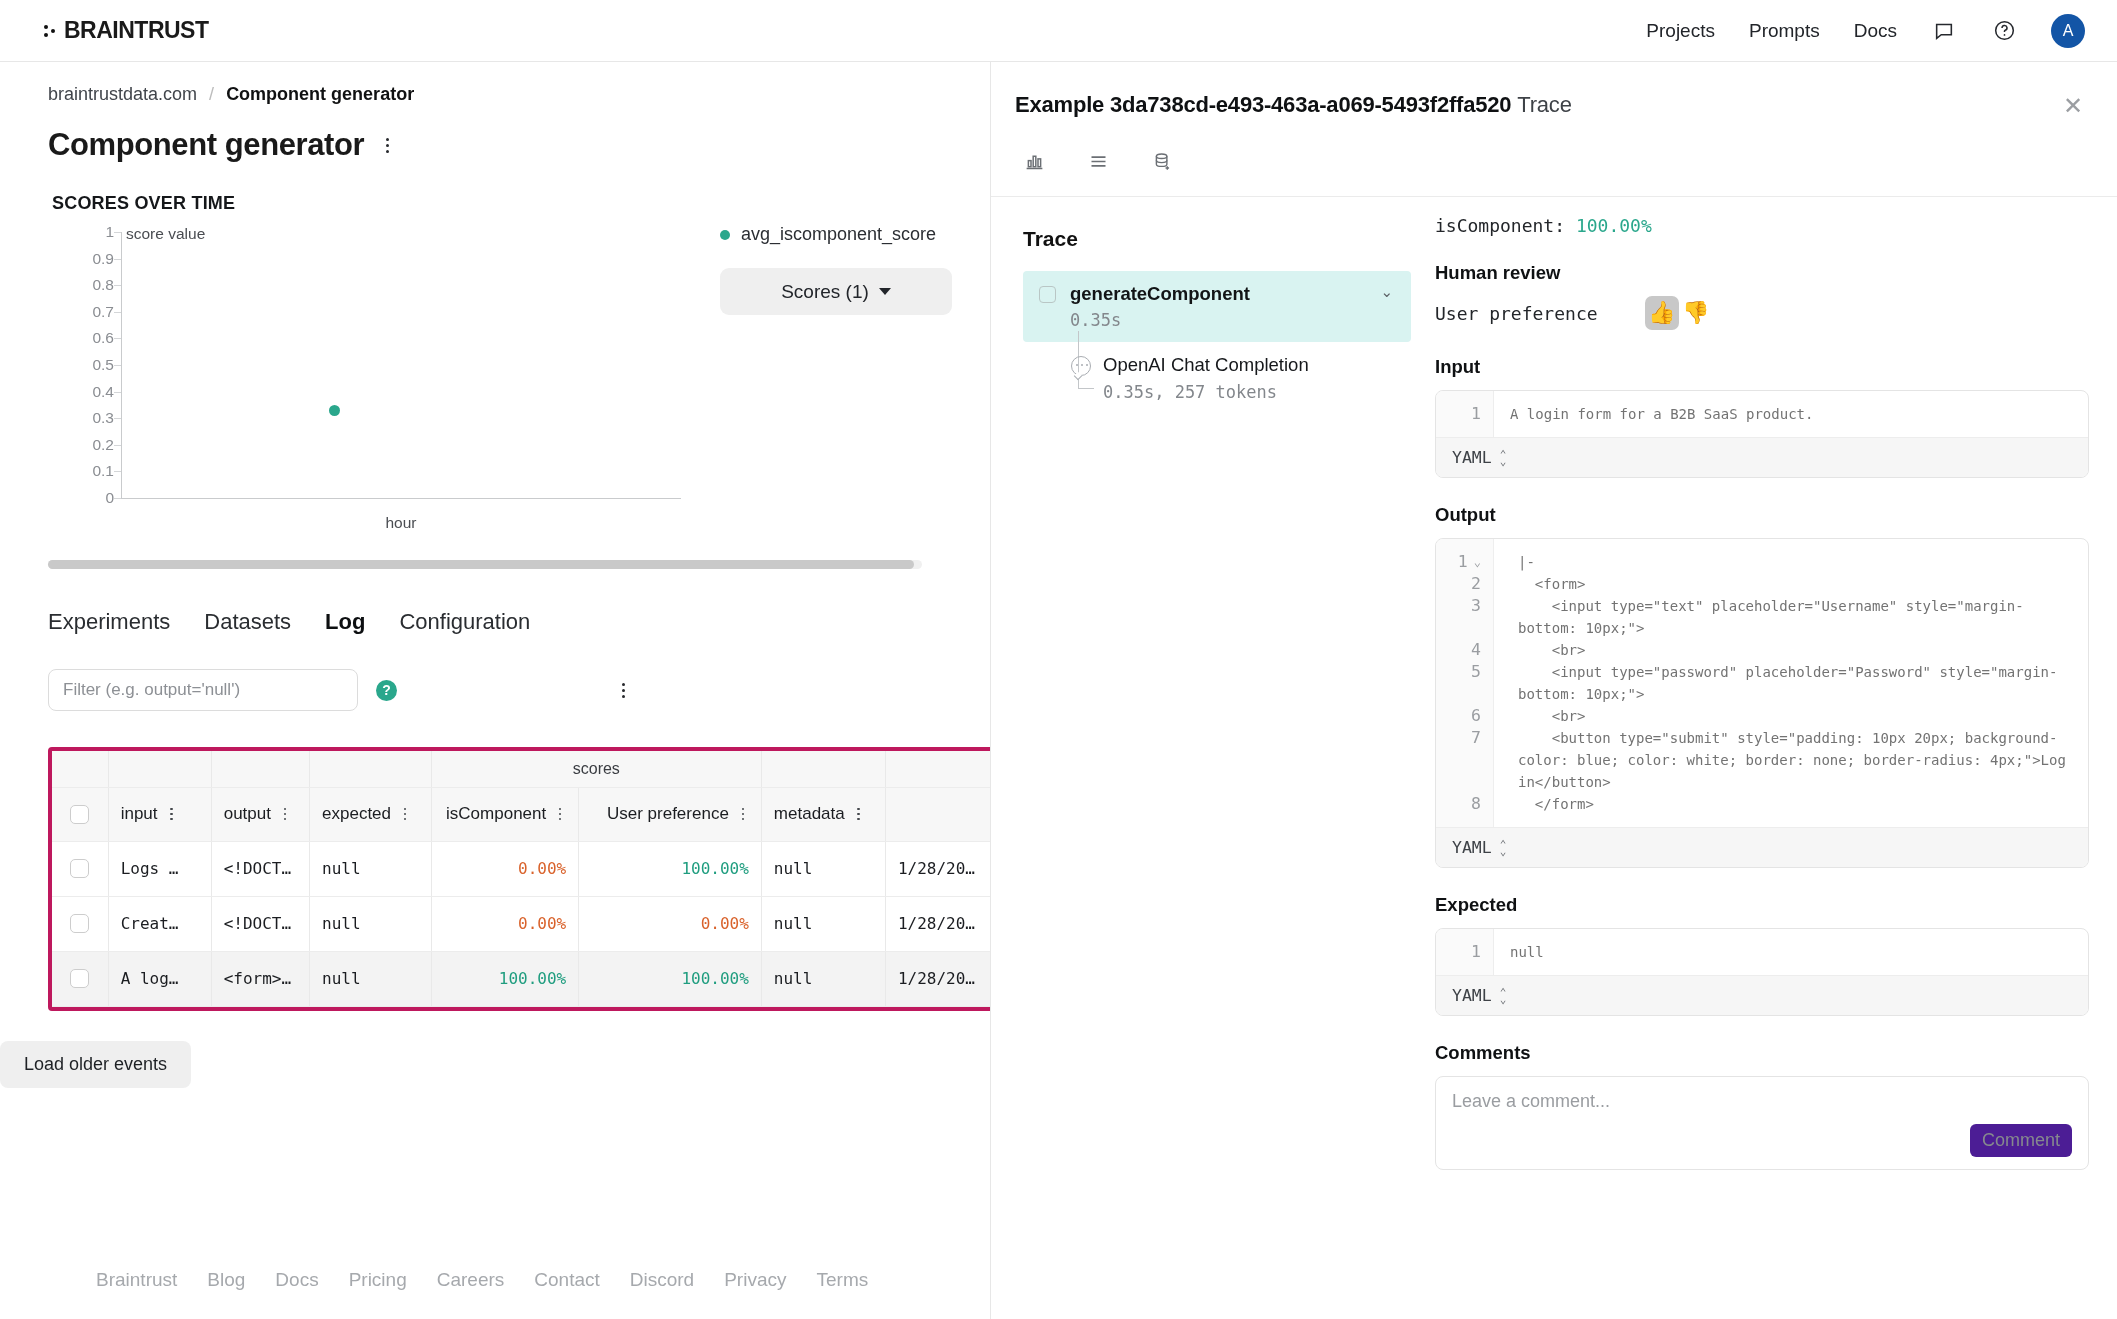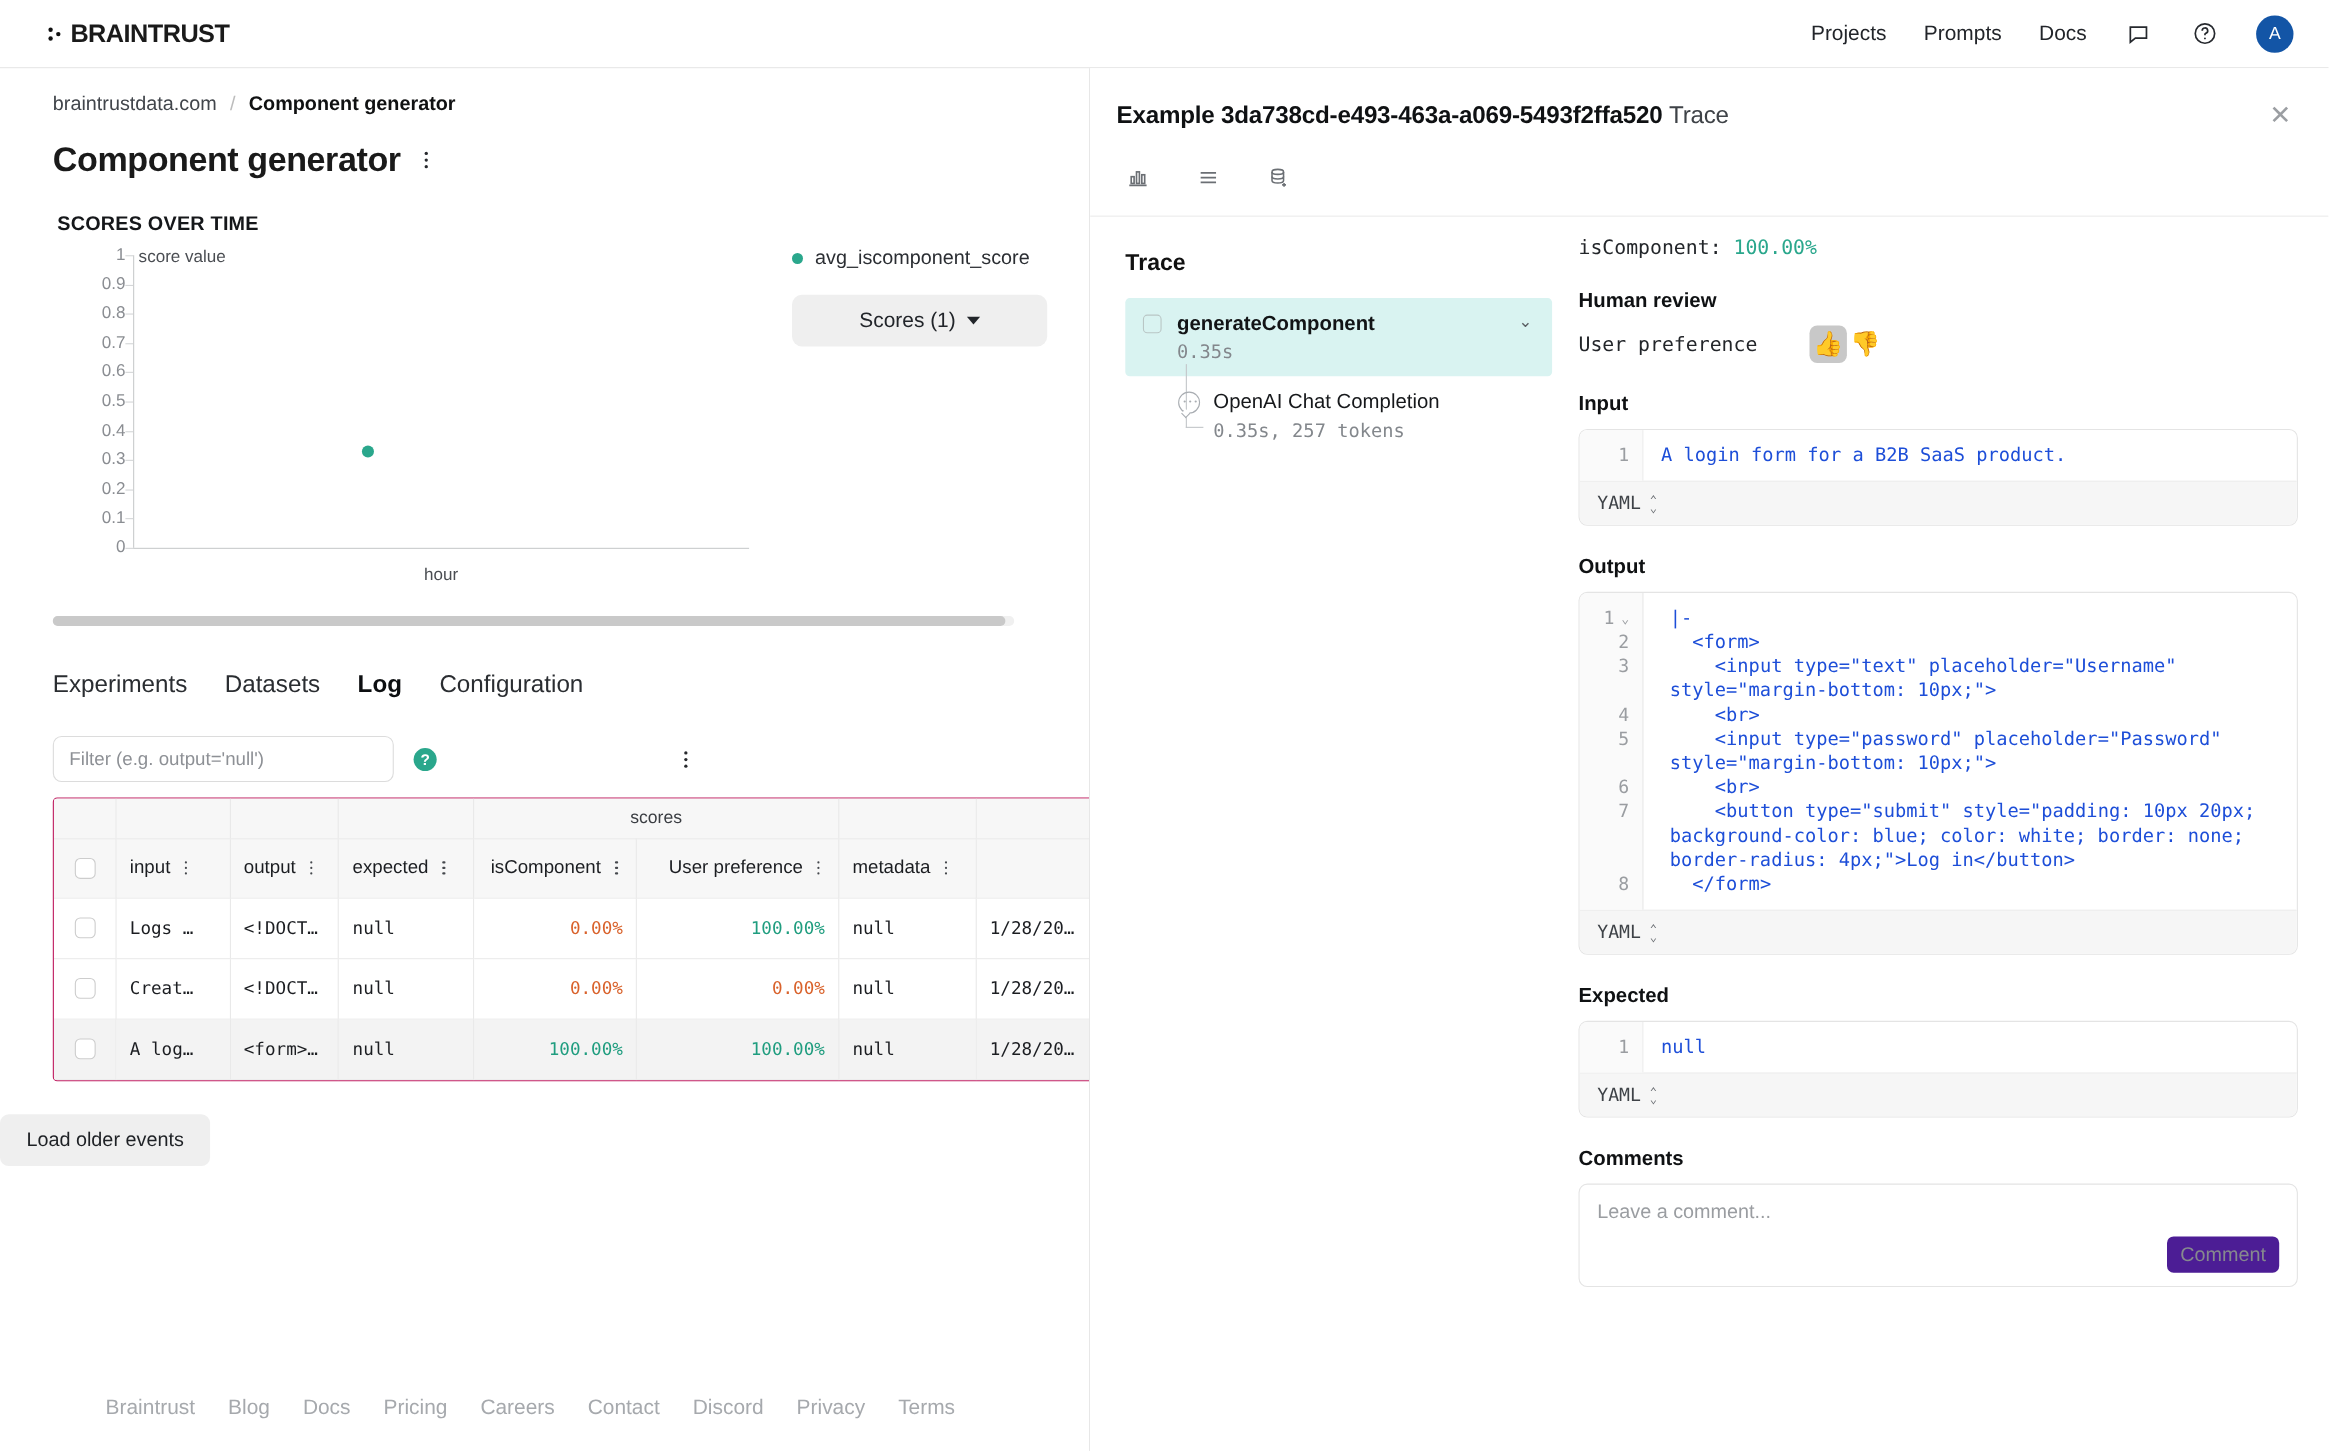--- a/index.html
+++ b/index.html
@@ -88,21 +88,21 @@
     padding:0 14px;font-size:17px;color:#111; font-family:"Liberation Sans", sans-serif; background:#fff; outline:none;
   }
   #filterinput::placeholder { color:#8d9095; }
   #helpbadge {
     margin-left:18px;width:21px;height:21px;border-radius:50%;background:#2aa78c;color:#fff;
     font-size:14px;font-weight:700;display:flex;align-items:center;justify-content:center;cursor:pointer;
   }
   #filterkebab { margin-left:auto; margin-right:268px; }
 
   
-  #tablewrap { margin: 14px 0 0 48px; width: 1048px; border:1px solid #be185d; border-radius:4px; overflow:hidden; }
+  #tablewrap { margin: 36px 0 0 48px; width: 1048px; border:4px solid #be185d; border-radius:4px; overflow:hidden; }
   table { border-collapse: collapse; width:100%; table-layout:fixed; font-size:17px; }
   th, td { border-right:1px solid #e9e9e9; border-bottom:1px solid #ececec; }
   th { background:#f7f7f7; font-weight:400; }
   .grouprow th { height:36px; font-size:16px; color:#3a3d42; text-align:center; }
   .headrow th { height:54px; padding:0 12px; color:#1b1d21; }
   .headrow th .hcell { display:flex; align-items:center; justify-content:flex-end; gap:8px; white-space:nowrap; }
   .headrow th.leftish .hcell { justify-content:flex-start; }
   .kebab-sm { width:12px;display:flex;flex-direction:column;align-items:center;gap:2.5px;flex:0 0 12px;cursor:pointer;}
   .kebab-sm i { width:2.5px;height:2.5px;border-radius:50%;background:#45484d;display:block;}
   tbody td { height:55px; padding:0 12px; font-family:"DejaVu Sans Mono", monospace; font-size:16px; color:#1b1d21; white-space:nowrap; overflow:hidden; }
@@ -155,21 +155,21 @@
   #scoreline .val { color:#2aa78c; }
   #humanreview { display:flex; align-items:center; gap:0; margin-top:8px; }
   #humanreview .hlabel { font-family:"DejaVu Sans Mono", monospace; font-size:18px; color:#23262a; width:210px; }
   .thumb { width:34px;height:34px;display:flex;align-items:center;justify-content:center;font-size:22px;border-radius:7px;cursor:pointer;}
   .thumb.sel { background:#c8c8c8; }
 
   .codebox { border:1px solid #e4e4e4; border-radius:8px; overflow:hidden; background:#fff; }
   .codebox .lines { display:flex; }
   .codebox .gutter { width:58px; flex:0 0 58px; background:#fafafa; border-right:1px solid #ededed; padding:12px 0; }
   .codebox .gutter div { font-family:"DejaVu Sans Mono", monospace; font-size:16.5px; color:#9a9da1; text-align:right; padding-right:12px; line-height:22px; display:flex; justify-content:flex-end; gap:6px;}
-  .codebox .code { flex:1; padding:12px 14px 12px 16px; font-family:"DejaVu Sans Mono", monospace; font-size:17px; line-height:22px; color:#1d4ed8; white-space:pre-wrap; word-break:break-word; }
+  .codebox .code { flex:1; padding:12px 14px 12px 16px; font-family:"DejaVu Sans Mono", monospace; font-size:14px; line-height:22px; color:#737373; white-space:pre-wrap; word-break:break-word; }
   .codebox .code.indented { padding-left:24px; border-left:1px solid #eee; margin-left:-1px;}
   .codefoot { background:#f6f6f6; border-top:1px solid #ededed; padding:10px 16px; font-family:"DejaVu Sans Mono", monospace; font-size:16.5px; color:#3e4247; display:flex; align-items:center; gap:8px; cursor:pointer;}
   .updown { display:flex; flex-direction:column; line-height:7px; font-size:11px; color:#6a6e73;}
 
   #commentbox { border:1px solid #e4e4e4; border-radius:8px; padding:14px 16px 12px; }
   #commentph { font-size:18px; color:#9a9da1; }
   #commentsubmit { display:flex; justify-content:flex-end; margin-top:12px; }
   #commentsubmit span { font-size:18px; color:#86898e; background:#4c1d95; border-radius:6px; padding:6px 12px; cursor:pointer; }
 
   #thread { position:relative; padding-left:0; margin-top:6px; }

